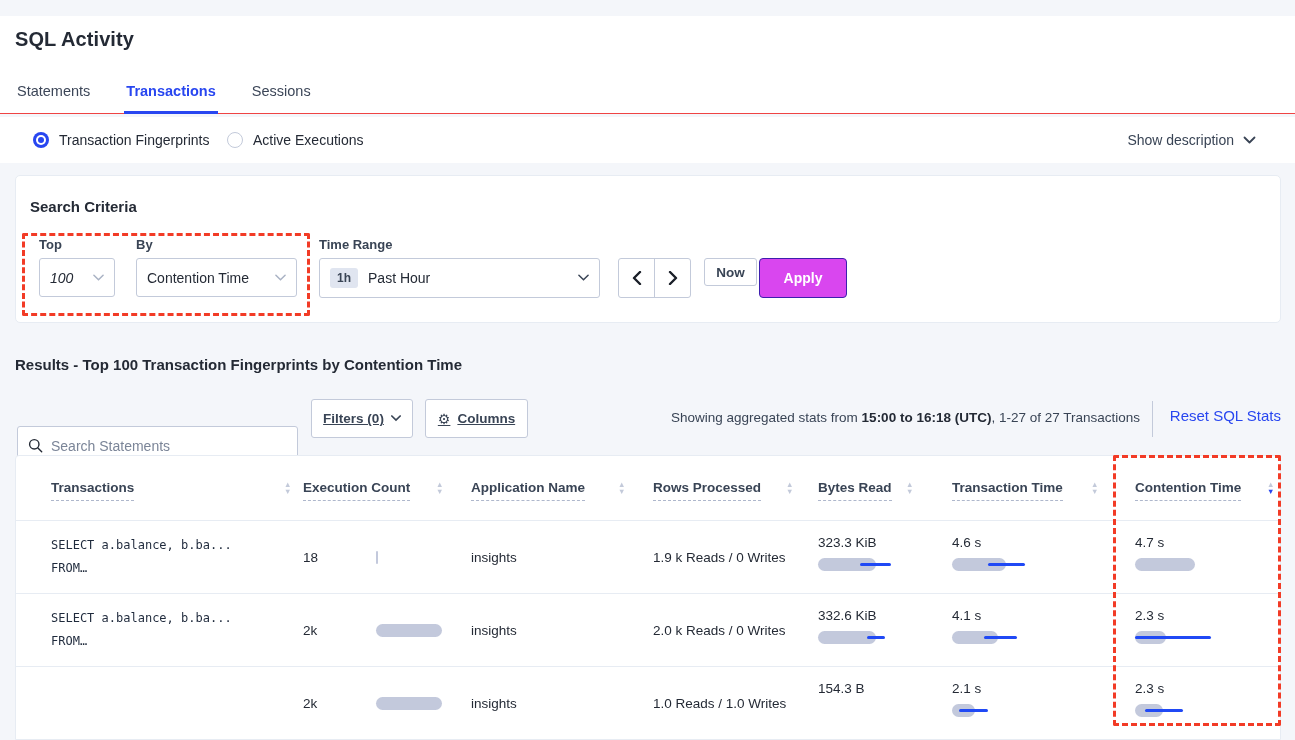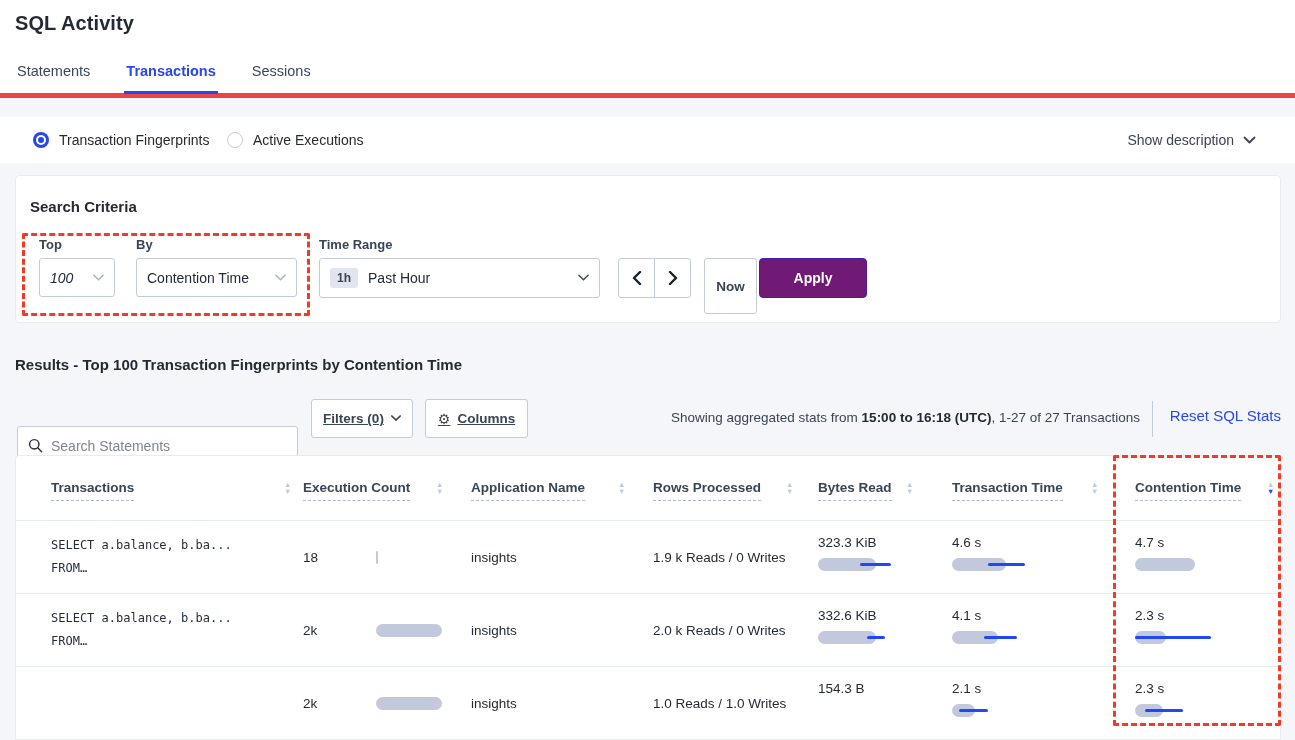--- a/index.html
+++ b/index.html
@@ -1,21 +1,21 @@
 <!DOCTYPE html>
 <html><head>
 <meta charset="utf-8">
 <style>
   * { margin:0; padding:0; box-sizing:border-box; }
   html,body { width:1295px; height:740px; }
   body { font-family:"Liberation Sans", sans-serif; color:#242a35; background:#fff; }
   .page { position:relative; width:1295px; height:740px; overflow:hidden; background:#f4f6fa; }
 
   
-  .top-header { position:absolute; left:0; top:0; width:1295px; height:98px; background:#fff; border-bottom:5px solid #ef4444; }
+  .top-header { position:absolute; left:0; top:16px; width:1295px; height:98px; background:#fff; border-bottom:1px solid #ef4444; }
   .page-title { position:absolute; left:15px; top:12px; font-size:20px; font-weight:700; color:#242a35; letter-spacing:.1px; }
   .tabs { position:absolute; left:15px; bottom:0; display:flex; gap:32px; }
   .tab { position:relative; padding:10px 2px 14px; font-size:14.5px; color:#3c4658; cursor:pointer; }
   .tab.active { color:#2846f0; font-weight:700; }
   .tab.active::after { content:""; position:absolute; left:0; right:0; bottom:-1px; height:3px; background:#2846f0; }
 
   
   .radio-strip { position:absolute; left:0; top:117px; width:1295px; height:46px; background:#fff; }
   .radio-item { position:absolute; top:0; height:46px; display:flex; align-items:center; gap:10px; cursor:pointer; }
   .radio-outer { width:16px; height:16px; border-radius:50%; position:relative; }
@@ -29,22 +29,22 @@
   
   .criteria-card { position:absolute; left:15px; top:175px; width:1266px; height:148px; background:#fff; border:1px solid #e7ecf3; border-radius:5px; }
   .criteria-heading { position:absolute; left:14px; top:22px; font-size:15px; font-weight:700; color:#242a35; }
   .field-label { position:absolute; font-size:13px; font-weight:700; color:#394455; }
   .select-box { position:absolute; top:82px; height:39px; background:#fff; border:1px solid #c3cada; border-radius:3px; display:flex; align-items:center; padding:0 10px; font-size:14px; color:#242a35; cursor:pointer; }
   .select-box .chev { margin-left:auto; color:#8e99ad; display:flex; }
   .tr-badge { background:#e0e5f0; border-radius:3px; font-size:12px; font-weight:700; color:#394455; padding:3px 7px; margin-right:10px; }
   .seg { position:absolute; left:602px; top:82px; width:73px; height:40px; border:1px solid #c3cada; border-radius:3px; background:#fff; display:flex; }
   .seg-btn { flex:1; display:flex; align-items:center; justify-content:center; cursor:pointer; color:#242a35; }
   .seg-btn:first-child { border-right:1px solid #c3cada; }
-  .btn-now { position:absolute; left:688px; top:82px; width:53px; height:56px; background:#fff; border:1px solid #c3cada; border-radius:3px; font-size:13.5px; font-weight:700; color:#394455; display:flex; align-items:center; justify-content:center; cursor:pointer; }
-  .btn-apply { position:absolute; left:743px; top:82px; width:108px; height:40px; background:#701a75; border:1px solid #3d1fae; border-radius:4px; font-size:14px; font-weight:700; color:#fff; display:flex; align-items:center; justify-content:center; cursor:pointer; }
+  .btn-now { position:absolute; left:688px; top:82px; width:53px; height:28px; background:#fff; border:1px solid #c3cada; border-radius:3px; font-size:13.5px; font-weight:700; color:#394455; display:flex; align-items:center; justify-content:center; cursor:pointer; }
+  .btn-apply { position:absolute; left:743px; top:82px; width:88px; height:40px; background:#d946ef; border:1px solid #3d1fae; border-radius:4px; font-size:14px; font-weight:700; color:#fff; display:flex; align-items:center; justify-content:center; cursor:pointer; }
 
   
   .results-heading { position:absolute; left:15px; top:356px; font-size:15px; font-weight:700; color:#242a35; }
   .search-box { position:absolute; left:17px; top:399px; width:281px; height:39px; background:#fff; border:1px solid #c3cada; border-radius:3px; display:flex; align-items:center; padding:0 10px; gap:8px;margin-top:27px; }
   .search-box input { border:none; outline:none; flex:1; font-size:14px; font-family:"Liberation Sans", sans-serif; color:#242a35; background:transparent; }
   .search-box input::placeholder { color:#7b8598; }
   .btn-light { position:absolute; top:399px; height:39px; background:#fff; border:1px solid #c3cada; border-radius:3px; display:flex; align-items:center; justify-content:center; gap:7px; font-size:13.5px; font-weight:700; color:#394455; cursor:pointer;text-decoration:underline; }
   .stats-line { position:absolute; left:600px; top:410px; width:540px; text-align:right; font-size:13.5px; color:#394455; }
   .stats-line b { color:#242a35; }
   .stats-divider { position:absolute; left:1152px; top:401px; width:1px; height:36px; background:#c3cada; }

